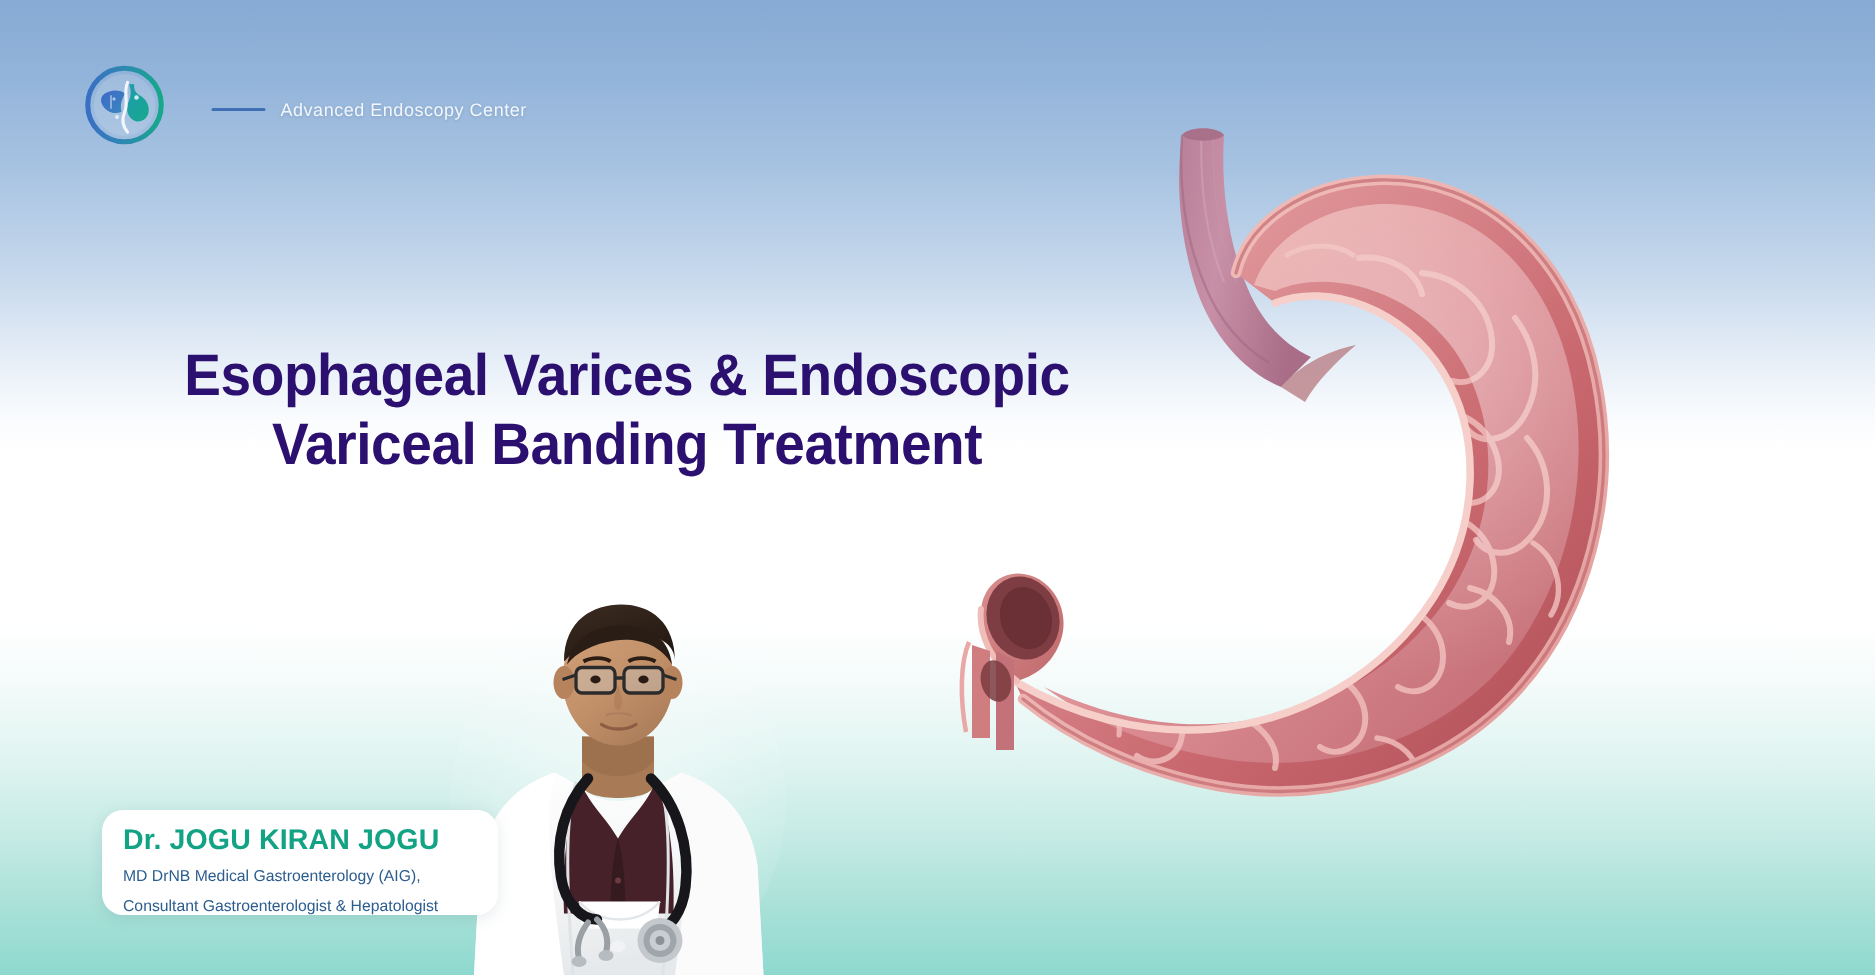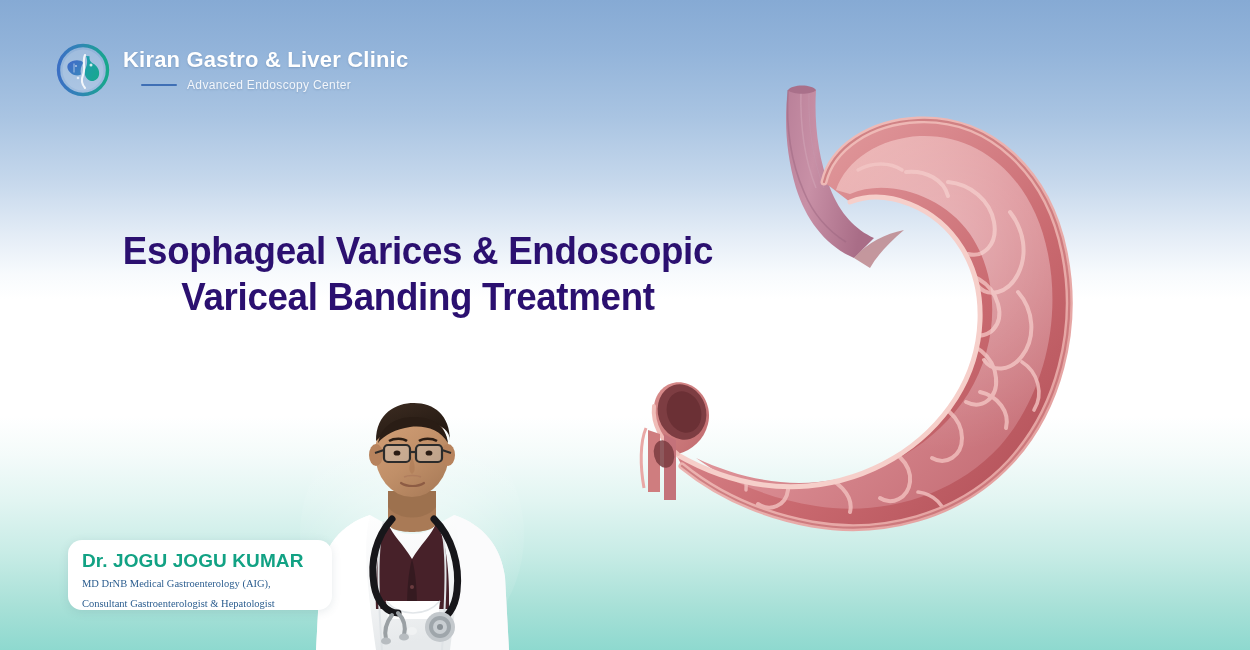--- a/index.html
+++ b/index.html
@@ -58,21 +58,21 @@
 
   
   .name-card{
     position:absolute;left:68px;top:540px;width:264px;height:70px;
     background:#ffffff;border-radius:14px;
     box-shadow:0 2px 10px rgba(60,90,110,.13);
     padding:11px 0 0 14px;box-sizing:border-box;z-index:6;
   }
   .doc-name{font-size:19px;font-weight:bold;color:#12a284;letter-spacing:.1px;
             line-height:1.1;white-space:nowrap;}
-  .doc-cred{font-size:10.5px;color:#2b5d8f;line-height:1.42;margin-top:5px;white-space:nowrap;font-family:Liberation Serif, serif;}
+  .doc-cred{font-size:10.5px;color:#2b5d8f;line-height:1.42;margin-top:5px;white-space:nowrap;}
 </style>
 </head>
 <body>
 
 <div class="banner">
 
   <div class="logo-block">
     <div class="logo-mark">
       <svg viewBox="0 0 56 56" width="56" height="56">
         <defs>
@@ -101,21 +101,20 @@
                  C37.5 41 43 38 44 33 C45 28 42 23.5 38 21.5
                  C35.5 20.2 34 17.5 34.5 14.2 Z" fill="url(#orgGradR)"></path>
 
         <path d="M30 13 C27 20 31 26 28 33 C25.5 39 27.5 43 30 46" stroke="#ffffff" stroke-width="2.1" fill="none" opacity="0.85" stroke-linecap="round"></path>
         <circle cx="36" cy="23" r="1.5" fill="#ffffff" opacity="0.8"></circle>
         <circle cx="23" cy="36" r="1.3" fill="#ffffff" opacity="0.7"></circle>
         <circle cx="21" cy="24" r="1.1" fill="#ffffff" opacity="0.55"></circle>
       </svg>
     </div>
     <div class="logo-text">
-      <div class="clinic-name">Kiran Gastro &amp; Liver Clinic</div>
       <div class="tagline-row">
         <span class="tagline-rule"></span>
         <span class="tagline">Advanced Endoscopy Center</span>
       </div>
     </div>
   </div>
 
   <div class="headline">
     <span>Esophageal Varices &amp; Endoscopic</span>
     <span class="l2">Variceal Banding Treatment</span>
@@ -318,18 +317,18 @@
       <ellipse cx="104" cy="242" rx="5" ry="3.6" fill="#b7bcc0"></ellipse>
       <ellipse cx="86" cy="246" rx="5" ry="3.6" fill="#b7bcc0"></ellipse>
       <circle cx="140" cy="232" r="15" fill="#c3c8cc"></circle>
       <circle cx="140" cy="232" r="11" fill="#9fa6ab"></circle>
       <circle cx="140" cy="232" r="7" fill="#c9ced2"></circle>
       <circle cx="140" cy="232" r="3" fill="#8b9297"></circle>
     </svg>
   </div>
 
   <div class="name-card">
-    <div class="doc-name">Dr. JOGU JOGU KUMAR</div>
+    <div class="doc-name">Dr. JOGU KIRAN JOGU</div>
     <div class="doc-cred">MD DrNB Medical Gastroenterology (AIG),</div>
     <div class="doc-cred">Consultant Gastroenterologist &amp; Hepatologist</div>
   </div>
 
 </div>
 
 </body></html>

